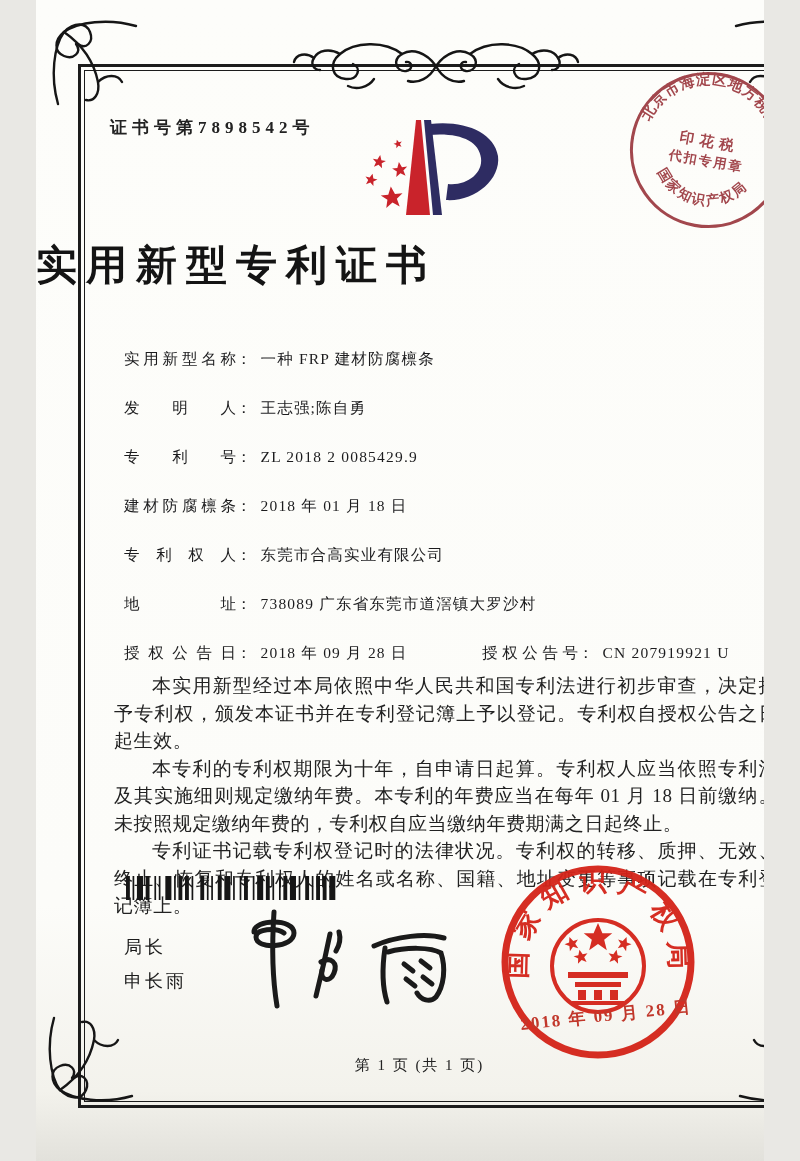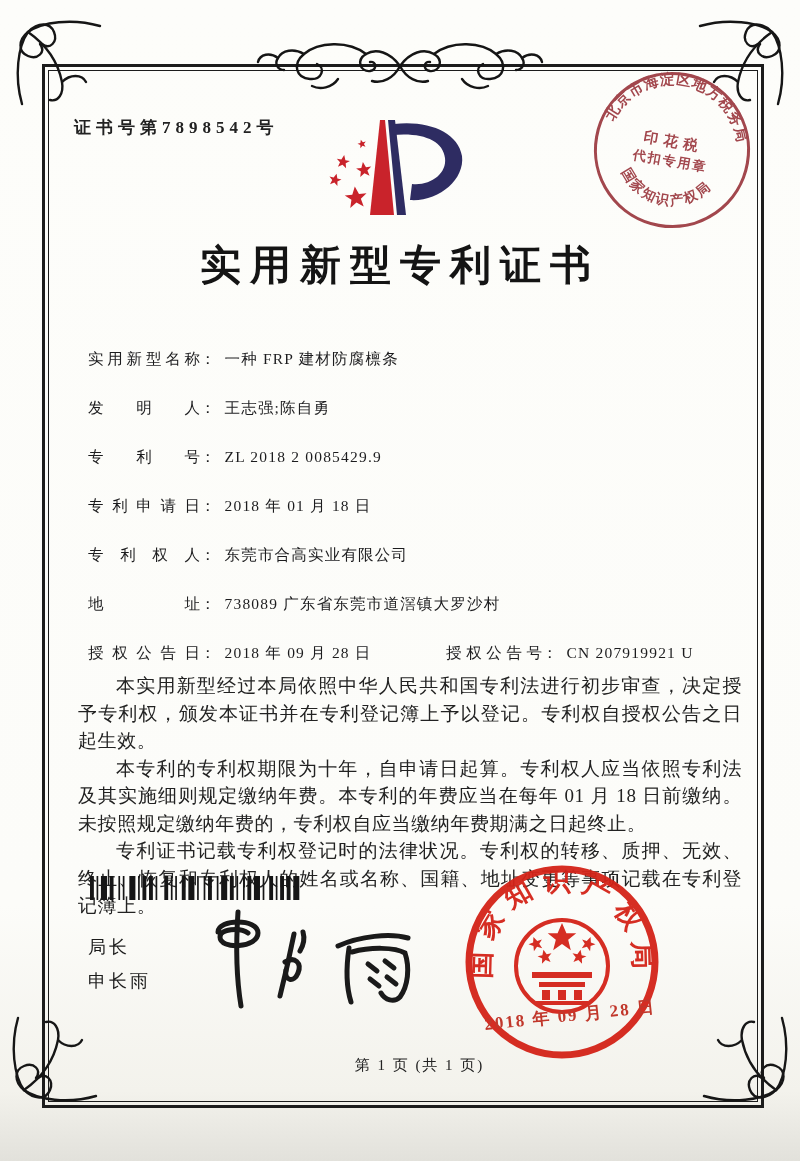--- a/index.html
+++ b/index.html
@@ -1,26 +1,26 @@
 <!DOCTYPE html>
 <html><head>
 <meta charset="utf-8">
 <style>
   html,body{margin:0;padding:0;}
   body{background:#e9e8e4;font-family:"Liberation Serif","DejaVu Serif",serif;}
-  .page{position:relative;width:800px;height:1161px;margin:0 auto;overflow:hidden;
+  .page{position:relative;width:728px;height:1161px;margin:0 auto;overflow:hidden;
         background:linear-gradient(180deg,#fdfdfa 0%,#fcfcf9 78%,#f3f2ec 94%,#e2e1db 100%);
         color:#1d1d1f;}
   
   .frame{position:absolute;left:42px;top:64px;width:716px;height:1038px;border:3px solid #1c1c1c;}
   .frame-inner{position:absolute;inset:3px;border:1px solid #1c1c1c;}
   .cert-number{position:absolute;left:74px;top:116px;font-size:17px;letter-spacing:5px;font-weight:600;color:#222;}
   .logo{position:absolute;left:326px;top:118px;width:152px;height:118px;}
   .tax-stamp{position:absolute;left:590px;top:68px;width:164px;height:164px;transform:rotate(10deg);opacity:.93;}
-  .title{position:absolute;left:0;right:0;top:238px;margin:0;text-align:center;
+  .title{position:absolute;left:0;right:0;top:238px;margin:0;text-align:left;
          font-size:41px;font-weight:700;letter-spacing:9px;color:#141414;}
   .fields{position:absolute;left:88px;top:348px;width:648px;font-size:15.5px;color:#1c1c1e;}
   .field-row{position:relative;height:49px;line-height:21px;}
   .flabel{display:inline-block;width:112px;text-align:justify;text-align-last:justify;vertical-align:top;}
   .colon{display:inline-block;margin-right:9px;}
   .fvalue{letter-spacing:1.2px;margin-top:24px;}
   .grant-no{position:absolute;left:358px;top:0;}
   .grant-no .flabel{width:96px;}
   .paragraphs{position:absolute;left:78px;top:672px;width:664px;font-size:19px;
               line-height:27.5px;text-align:justify;color:#222;}
@@ -146,21 +146,21 @@
     <div class="field-row">
       <span class="flabel">实用新型名称</span><span class="colon">：</span><span class="fvalue">一种 FRP 建材防腐檩条</span>
     </div>
     <div class="field-row">
       <span class="flabel">发明人</span><span class="colon">：</span><span class="fvalue">王志强;陈自勇</span>
     </div>
     <div class="field-row">
       <span class="flabel">专利号</span><span class="colon">：</span><span class="fvalue">ZL 2018 2 0085429.9</span>
     </div>
     <div class="field-row">
-      <span class="flabel">专利申请日</span><span class="colon">：</span><span class="fvalue">2018 年 01 月 18 日</span>
+      <span class="flabel">建材防腐檩条</span><span class="colon">：</span><span class="fvalue">2018 年 01 月 18 日</span>
     </div>
     <div class="field-row">
       <span class="flabel">专利权人</span><span class="colon">：</span><span class="fvalue">东莞市合高实业有限公司</span>
     </div>
     <div class="field-row">
       <span class="flabel">地址</span><span class="colon">：</span><span class="fvalue">738089 广东省东莞市道滘镇大罗沙村</span>
     </div>
     <div class="field-row">
       <span class="flabel">授权公告日</span><span class="colon">：</span><span class="fvalue">2018 年 09 月 28 日</span>
       <span class="grant-no">

